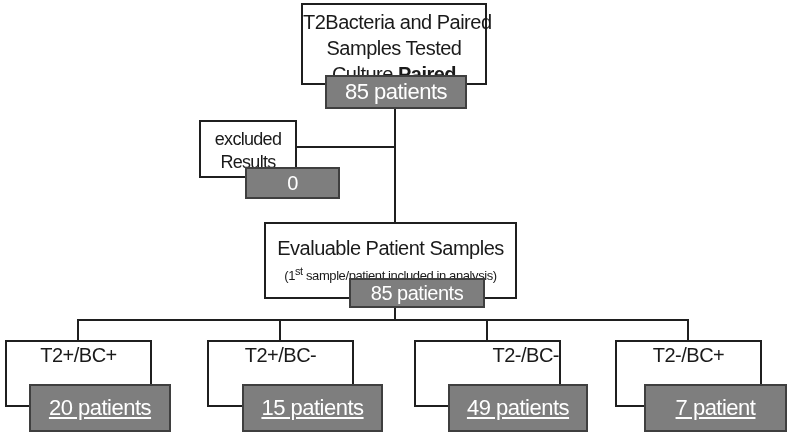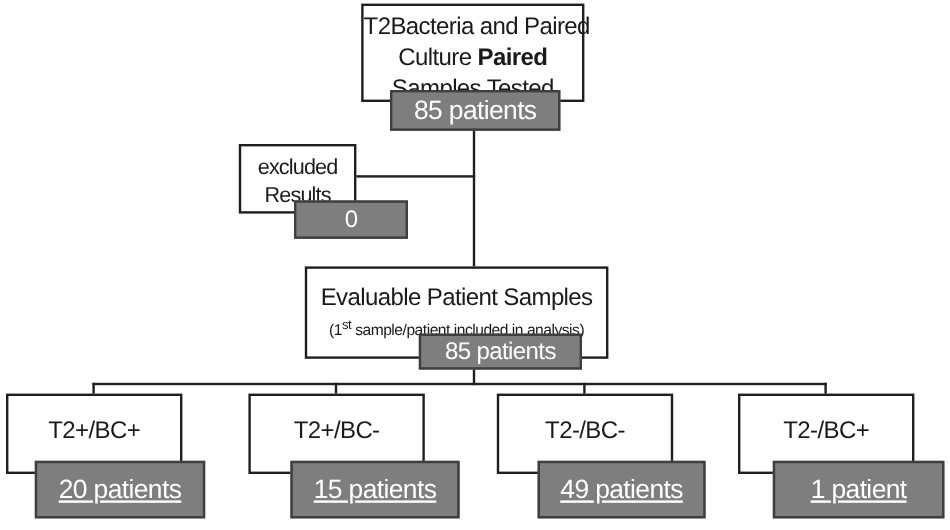--- a/index.html
+++ b/index.html
@@ -54,56 +54,56 @@
     white-space: nowrap;
   }
   
   .top-box    { left: 301px; top: 3px;   width: 186px; height: 82px; padding-top: 4px; }
   .top-gray   { left: 325px; top: 75px;  width: 142px; height: 34px; }
   
   .excl-box   { left: 199px; top: 120px; width: 98px;  height: 58px; padding-top: 6px; }
   .excl-box .box-title { font-size: 18px; letter-spacing: -0.7px; line-height: 23px; }
   .excl-gray  { left: 245px; top: 167px; width: 95px;  height: 32px; font-size: 20px; }
   
-  .eval-box   { left: 254px; top: 222px; width: 253px; height: 77px; padding-top: 11px; }
+  .eval-box   { left: 264px; top: 222px; width: 253px; height: 77px; padding-top: 11px; }
   .eval-sub   {
     font-size: 13px;
     letter-spacing: -0.4px;
     margin-top: 4px;
     white-space: nowrap;
   }
   .eval-sub sup { font-size: 11px; }
   .eval-gray  { left: 349px; top: 278px; width: 136px; height: 30px; font-size: 20px; }
   
-  .out-box { top: 328px; width: 147px; height: 67px; padding-top: 16px; }
+  .out-box { top: 340px; width: 147px; height: 67px; }
   .out-gray { top: 384px; height: 48px; text-decoration: underline; }
   .ob1 { left: 5px; }   .og1 { left: 29px;  width: 142px; }
   .ob2 { left: 207px; } .og2 { left: 242px; width: 141px; }
-  .ob3 { left: 414px; } .og3 { left: 448px; width: 140px; }
+  .ob3 { left: 414px; text-align: right; } .og3 { left: 448px; width: 140px; }
   .ob4 { left: 615px; } .og4 { left: 644px; width: 143px; }
   b { font-weight: bold; }
 </style>
 </head>
 <body>
 
 <div class="canvas">
 
   <div class="line v" style="left:394px; top:105px; height:119px;"></div>
   <div class="line h" style="left:296px; top:146px; width:100px;"></div>
   <div class="line v" style="left:394px; top:306px; height:15px;"></div>
   <div class="line h" style="left:77px;  top:319px; width:612px;"></div>
   <div class="line v" style="left:77px;  top:319px; height:23px;"></div>
   <div class="line v" style="left:279px; top:319px; height:23px;"></div>
   <div class="line v" style="left:486px; top:319px; height:23px;"></div>
   <div class="line v" style="left:687px; top:319px; height:23px;"></div>
 
   <div class="wbox top-box">
     <div class="box-title">T2Bacteria and Paired</div>
+    <div class="box-title">Samples Tested</div>
     <div class="box-title"><span>Culture </span><b>Paired</b></div>
-    <div class="box-title">Samples Tested</div>
   </div>
   <div class="gbox top-gray">85 patients</div>
 
   <div class="wbox excl-box">
     <div class="box-title">excluded</div>
     <div class="box-title">Results</div>
   </div>
   <div class="gbox excl-gray">0</div>
 
   <div class="wbox eval-box">
@@ -123,15 +123,15 @@
   <div class="gbox out-gray og2">15 patients</div>
 
   <div class="wbox out-box ob3">
     <div class="box-title">T2-/BC-</div>
   </div>
   <div class="gbox out-gray og3">49 patients</div>
 
   <div class="wbox out-box ob4">
     <div class="box-title">T2-/BC+</div>
   </div>
-  <div class="gbox out-gray og4">1 patient</div>
+  <div class="gbox out-gray og4">7 patient</div>
 
 </div>
 
 </body></html>

